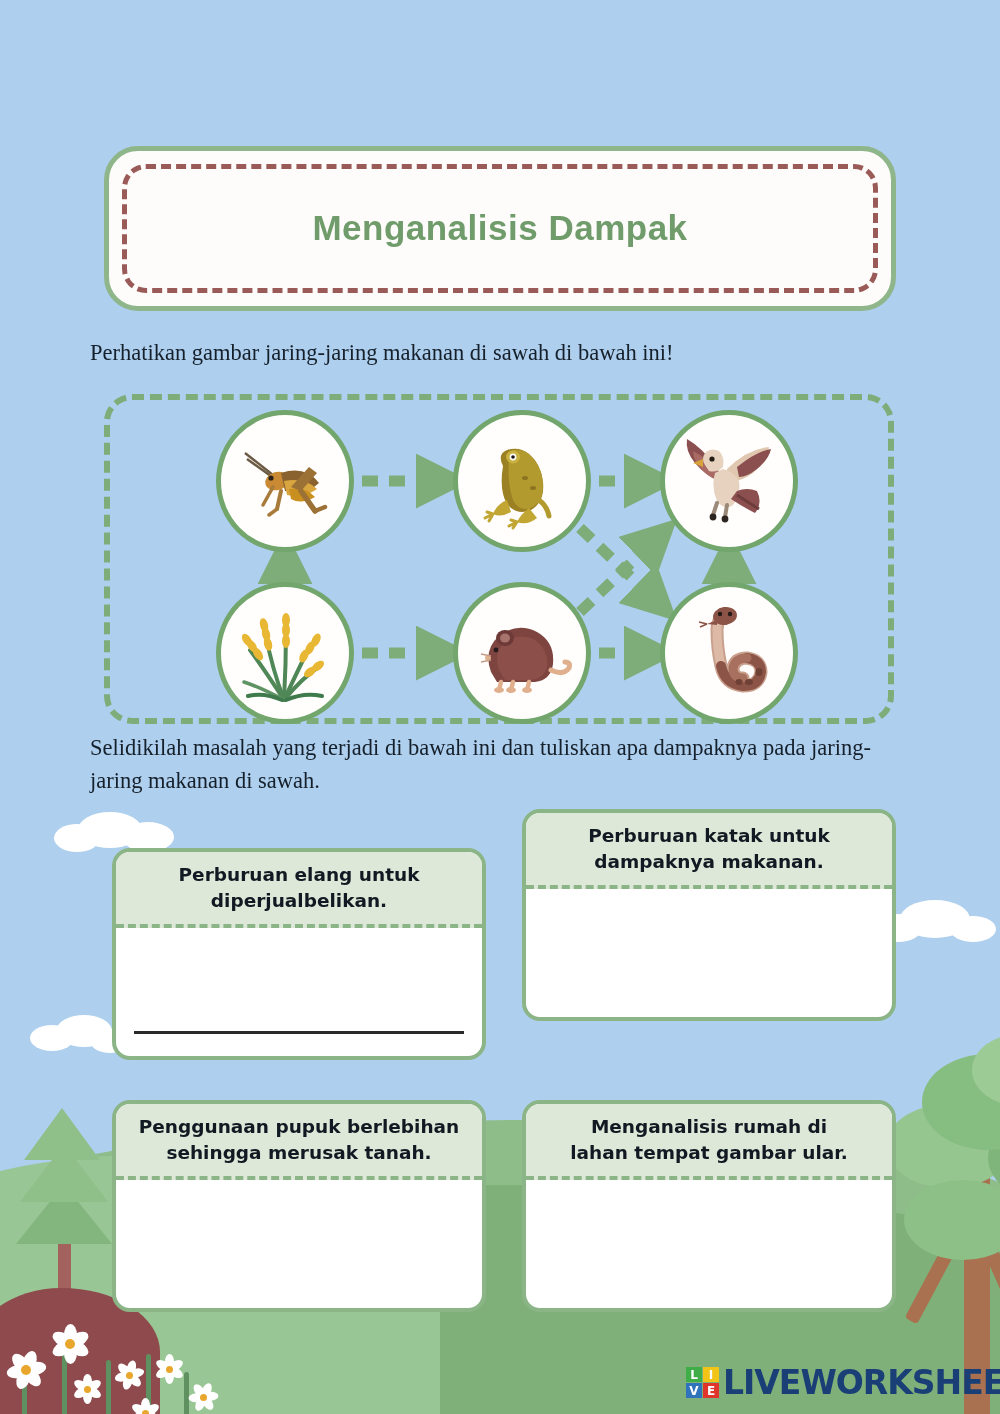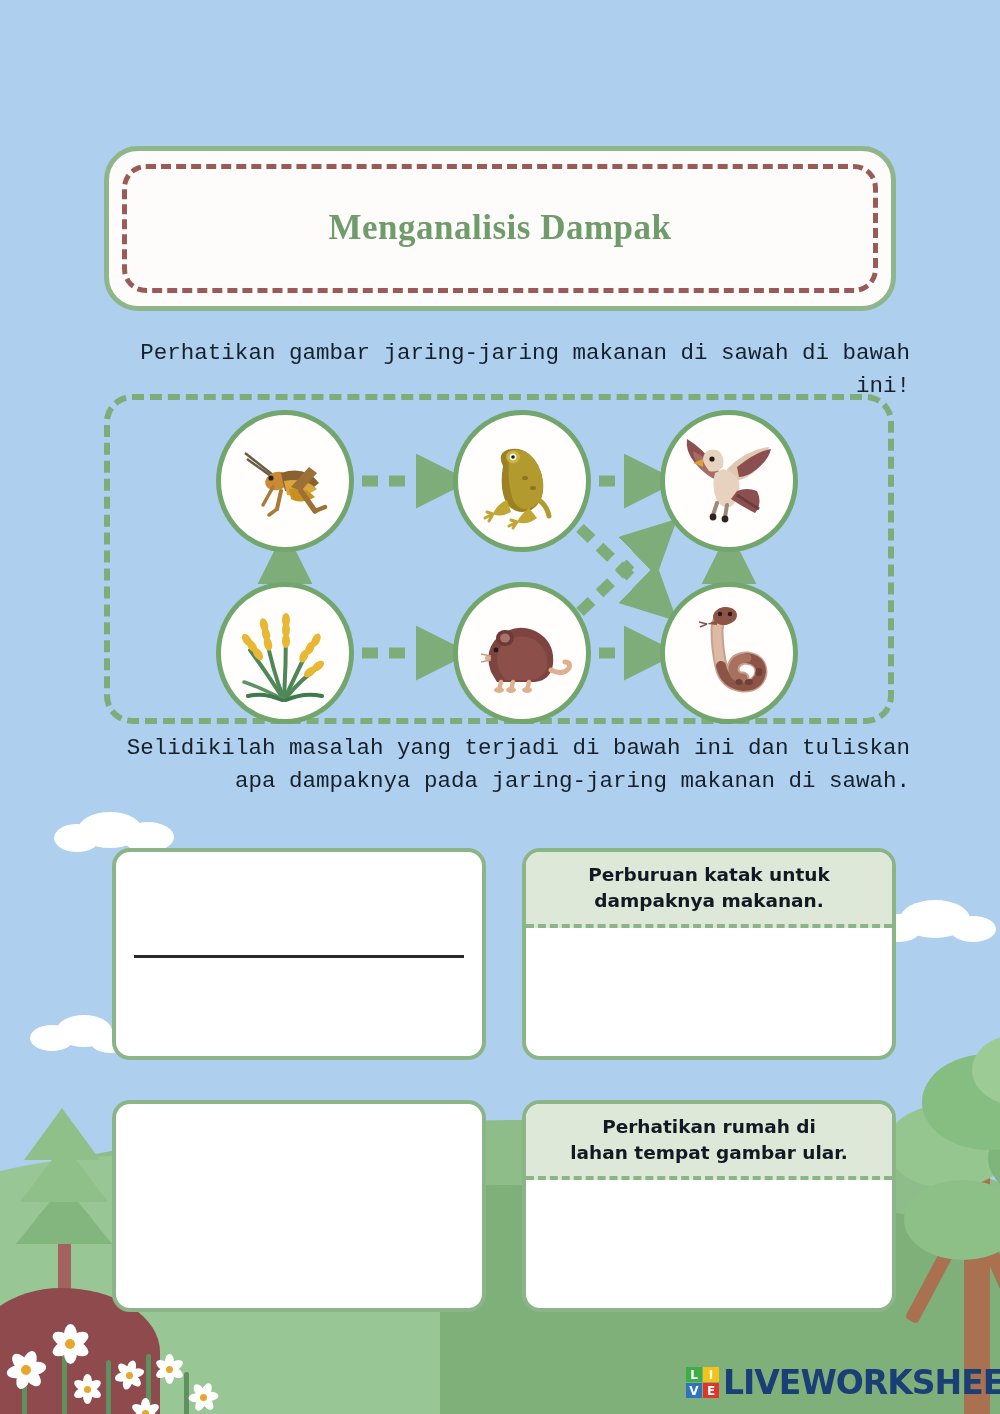--- a/index.html
+++ b/index.html
@@ -182,38 +182,38 @@
     position: absolute;
     left: 13px; top: 13px; right: 13px; bottom: 13px;
     border: 5px dashed #9a5a57;
     border-radius: 24px;
     display: flex;
     flex-direction: column;
     align-items: center;
     justify-content: center;
   }
   .title-line {
-    font-family: Liberation Serif, serif;
+    font-family: Liberation Sans, sans-serif;
     font-weight: bold;
     font-size: 35px;
     letter-spacing: 0.5px;
     line-height: 1.28;
     text-align: center;
   }
   #title-line1 { color: #6f9c6a; }
   #title-line2 { color: #9a5a57; font-size: 36px; }
 
   
   .instruction {
     position: absolute;
     width: 820px;
     left: 90px;
-    text-align: right;
+    text-align: left;
     color: #15202b;
-    font-family: Liberation Mono, monospace;
+    font-family: Liberation Serif, serif;
     font-size: 22.5px;
     line-height: 1.45;
   }
   #instruction-1 { top: 337px; }
   #instruction-2 { top: 732px; }
 
   
   #foodweb {
     position: absolute;
     left: 104px;
@@ -254,21 +254,21 @@
     position: absolute;
     width: 374px;
     height: 212px;
     background: #ffffff;
     border: 4px solid #8cb587;
     border-radius: 18px;
     box-sizing: border-box;
     overflow: hidden;
   }
   #box-1 { left: 112px; top: 848px; }
-  #box-2 { left: 522px; top: 848px; }
+  #box-2 { left: 522px; top: 809px; }
   #box-3 { left: 112px; top: 1100px; }
   #box-4 { left: 522px; top: 1100px; }
 
   .box-prompt {
     position: relative;
     background: #dde8d8;
     height: 76px;
     display: flex;
     flex-direction: column;
     align-items: center;
@@ -587,40 +587,48 @@
           <ellipse cx="86" cy="76" rx="3.5" ry="4"></ellipse>
           <ellipse cx="66" cy="86" rx="3.5" ry="3"></ellipse>
         </g>
       </svg>
     </div>
   </div>
 
   <div class="instruction" id="instruction-2">Selidikilah masalah yang terjadi di bawah ini dan tuliskan apa dampaknya pada jaring-jaring makanan di sawah.</div>
 
   <div class="answer-box" id="box-1">
+    <div class="box-prompt">
+      <span>Perburuan elang untuk</span>
+      <span>diperjualbelikan.</span>
+    </div>
     <div class="box-answer">
       <div class="answer-rule"></div>
     </div>
   </div>
 
   <div class="answer-box" id="box-2">
     <div class="box-prompt">
       <span>Perburuan katak untuk</span>
       <span>dampaknya makanan.</span>
     </div>
     <div class="box-answer"></div>
   </div>
 
   <div class="answer-box" id="box-3">
+    <div class="box-prompt">
+      <span>Penggunaan pupuk berlebihan</span>
+      <span>sehingga merusak tanah.</span>
+    </div>
     <div class="box-answer"></div>
   </div>
 
   <div class="answer-box" id="box-4">
     <div class="box-prompt">
-      <span>Perhatikan rumah di</span>
+      <span>Menganalisis rumah di</span>
       <span>lahan tempat gambar ular.</span>
     </div>
     <div class="box-answer"></div>
   </div>
 
   <div id="lw-logo">
     <div id="lw-tiles">
       <div class="lw-tile" id="lw-tile-l">L</div>
       <div class="lw-tile" id="lw-tile-i">I</div>
       <div class="lw-tile" id="lw-tile-v">V</div>

